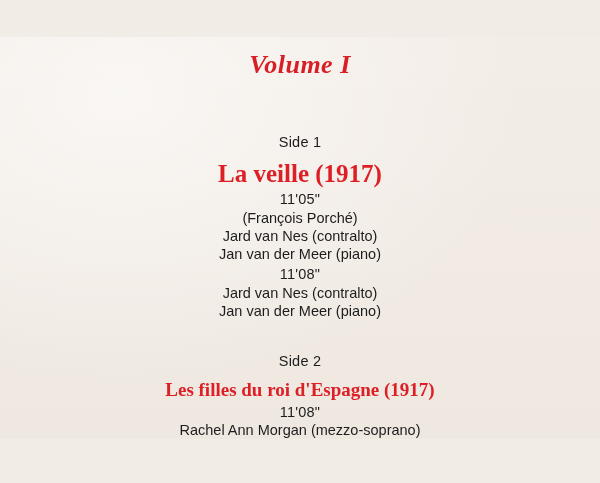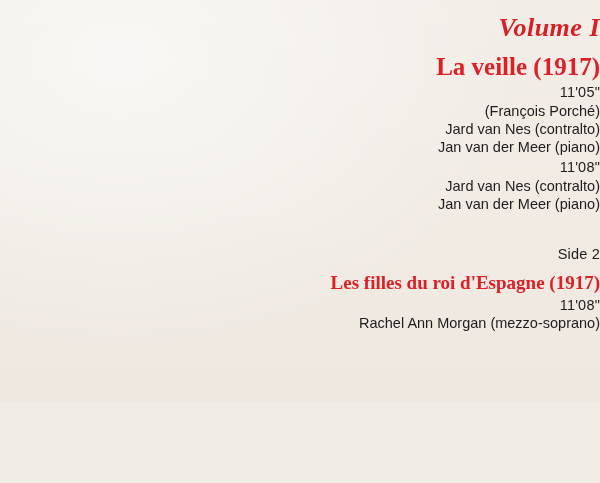--- a/index.html
+++ b/index.html
@@ -15,22 +15,23 @@
     position: relative;
   }
   .page {
     width: 600px;
     height: 402px;
     position: relative;
     background:
       radial-gradient(ellipse at 20% 15%, rgba(255,255,255,0.55), rgba(255,255,255,0) 60%),
       linear-gradient(180deg, #f3ede7 0%, #f1ebe4 50%, #eee8e1 100%);
     box-sizing: border-box;
-    text-align: right;
+    text-align: center;
     color: #1b1b1b;
+    margin-top: 37px;
   }
   .volume-title {
     font-family: "Liberation Serif", serif;
     font-style: italic;
     font-weight: 700;
     color: #d81f26;
     font-size: 26px;
     letter-spacing: 0.5px;
     padding-top: 14px;
     line-height: 1.1;
@@ -65,20 +66,21 @@
   .work-author { }
   .work-performer { }
 </style>
 </head>
 <body>
 
 <div class="page">
 
   <div class="volume-title">Volume I</div>
 
+  <div class="side-label side-1-label">Side 1</div>
 
   <div class="work">
     <div class="work-title size-lg">La veille (1917)</div>
     <div class="work-meta work-duration">11'05"</div>
     <div class="work-meta work-author">(François Porché)</div>
     <div class="work-meta work-performer">Jard van Nes (contralto)</div>
     <div class="work-meta work-performer">Jan van der Meer (piano)</div>
   </div>
 
   <div class="work">

